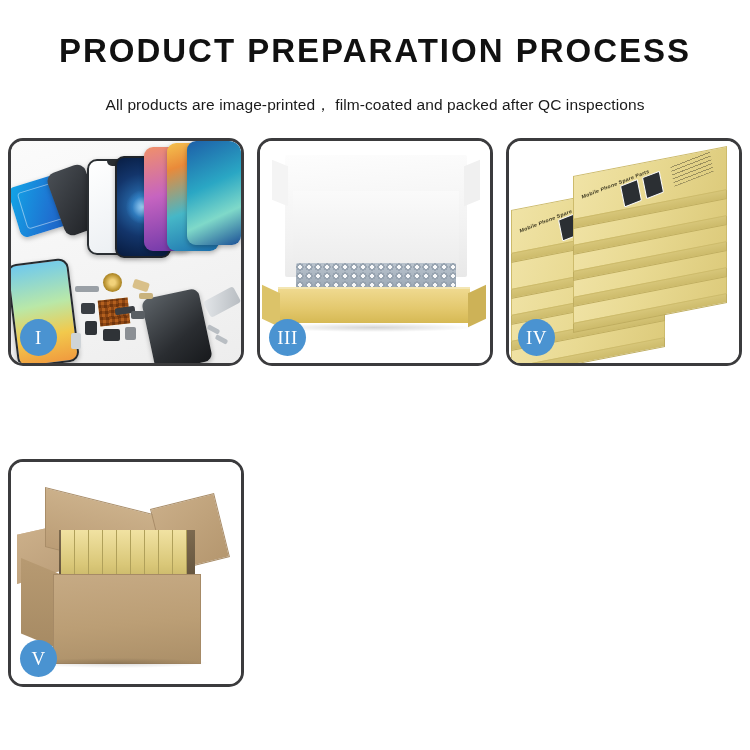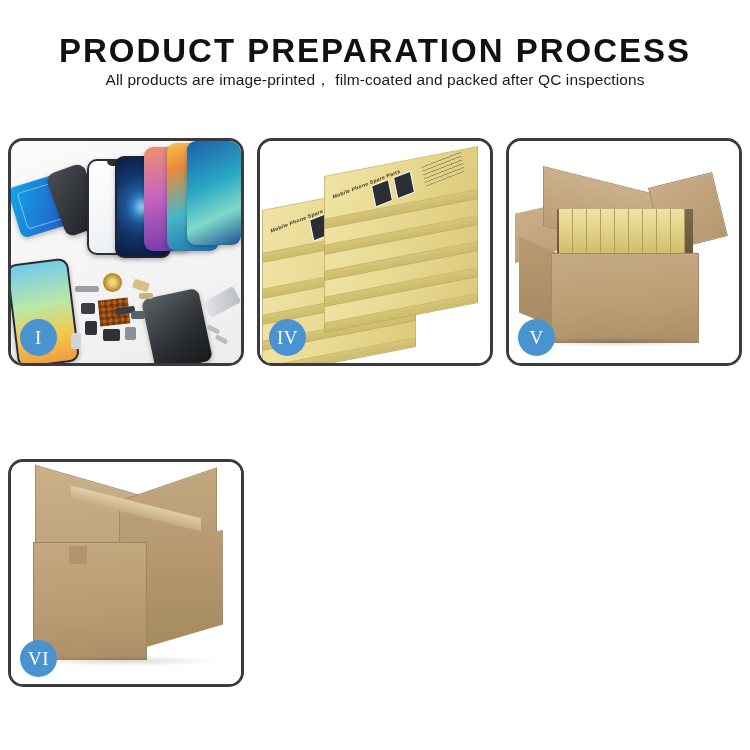--- a/index.html
+++ b/index.html
@@ -15,21 +15,21 @@
   .header{padding-top:34px;text-align:center;}
   .title{
     font-size:33px;
     letter-spacing:2.0px;
     font-weight:700;
     color:#111111;
     line-height:1.05;
     white-space:nowrap;
   }
   .subtitle{
-    margin-top:1px;
+    margin-top:26px;
     font-size:15.5px;
     color:#1a1a1a;
     font-weight:400;
     letter-spacing:.1px;
     white-space:nowrap;
   }
 
   
   .grid{
     position:absolute;
@@ -384,20 +384,31 @@
         <div class="sp i"></div>
         <div class="sp j"></div>
         <div class="sp k"></div>
         <div class="sp l"></div>
         <div class="tool"></div>
       </div>
       <div class="badge">I</div>
     </div>
 
 
+    <div class="panel">
+      <div class="scene p3">
+        <div class="m-lidback"></div>
+        <div class="m-inner"></div>
+        <div class="m-bubbles"></div>
+        <div class="m-rim"></div>
+        <div class="m-front"></div>
+        <div class="m-shadow"></div>
+      </div>
+      <div class="badge">III</div>
+    </div>
 
     <div class="panel">
       <div class="scene p4">
         <div class="stack">
 
           <div class="bx b-d">
             <div class="side"></div>
             <div class="top"></div>
           </div>
           <div class="bx b-c">
@@ -469,28 +480,15 @@
           <div class="yb" style="left:100px;"></div>
           <div class="yb" style="left:114px;"></div>
         </div>
         <div class="c-side"></div>
         <div class="c-front"></div>
         <div class="c-shadow"></div>
       </div>
       <div class="badge">V</div>
     </div>
 
-    <div class="panel">
-      <div class="scene p6">
-        <div class="s-top"></div>
-        <div class="s-topR"></div>
-        <div class="s-tape"></div>
-        <div class="s-right"></div>
-        <div class="s-front"></div>
-        <div class="s-tab t1"></div>
-        <div class="s-tab t2"></div>
-        <div class="s-shadow"></div>
-      </div>
-      <div class="badge">VI</div>
-    </div>
 
   </div>
 </div>
 
 </body></html>

